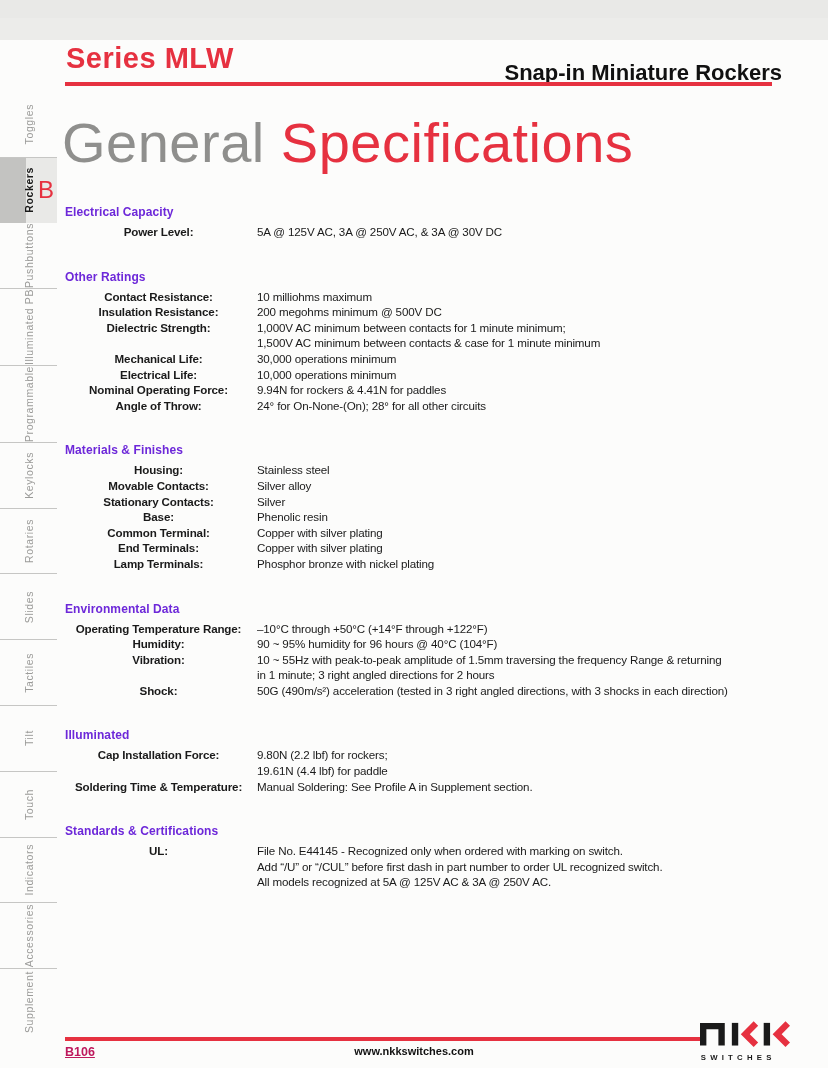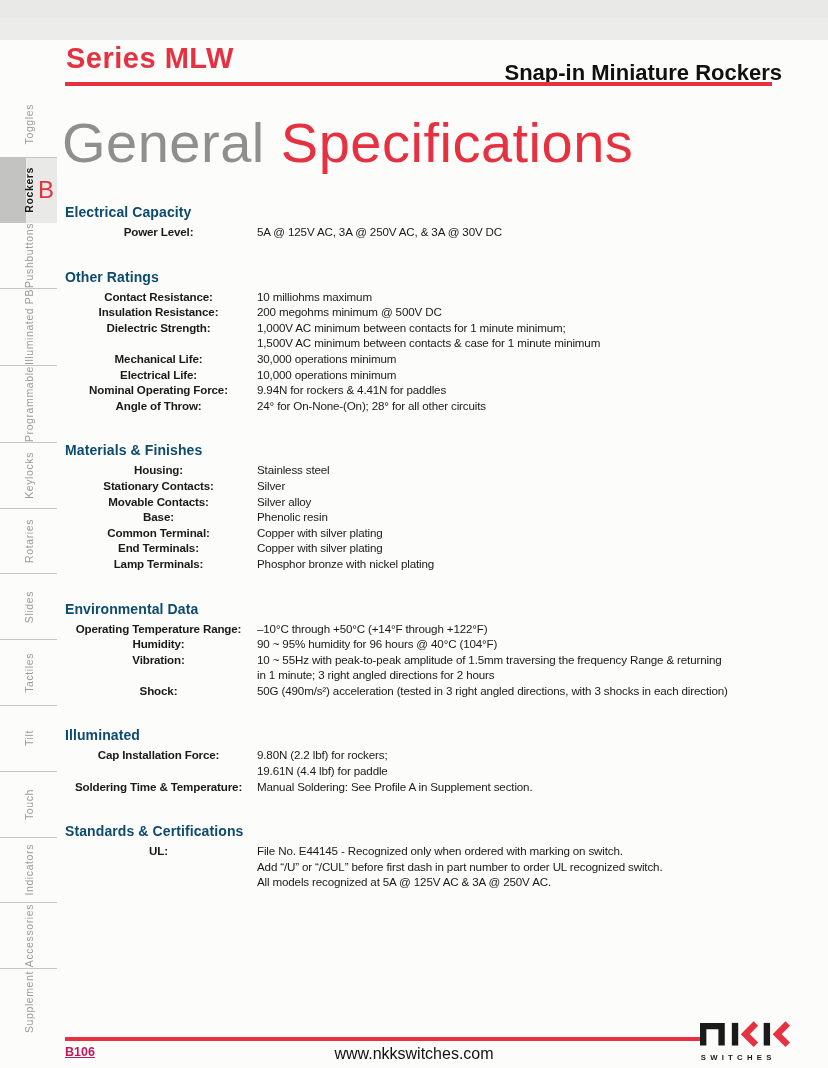--- a/index.html
+++ b/index.html
@@ -27,30 +27,30 @@
   .tab.active { border-bottom:none;
     background:linear-gradient(to right,#c3c3c1 0,#c3c3c1 26px,#e9e9e7 26px,#e9e9e7 100%);
     justify-content:flex-end; padding-right:3px; gap:2px; }
   .tab.active .tab-label { color:#1a1a1a; font-weight:bold; }
   .tab-badge { color:#e63140; font-size:24px; line-height:1; padding-left:1px; }
 
   
   .content { position:absolute; left:65px; top:186px; width:750px; }
   .spec-section { margin-top:29px; }
   .spec-section:first-child { margin-top:0; }
-  .spec-heading { font-size:14px; font-weight:bold; color:#0c4a6e; line-height:17px; margin-bottom:3px; letter-spacing:.1px; }
+  .spec-heading { font-size:12px; font-weight:bold; color:#6d28d9; line-height:17px; margin-bottom:3px; letter-spacing:.1px; }
   .spec-row { display:flex; font-size:11.6px; line-height:15.6px; letter-spacing:-.15px; }
   .spec-label { width:192px; flex:none; padding-right:5px; text-align:center; font-weight:bold; }
   .spec-value { white-space:nowrap; }
   .spec-value.bold { font-weight:normal; }
 
   
   .footer-rule { position:absolute; left:65px; top:1019px; width:638px; height:3.5px; background:#e63140; }
   .page-number { position:absolute; left:65px; top:1027px; font-size:12.5px; font-weight:bold; color:#be185d;text-decoration:underline; }
-  .website { position:absolute; left:0; right:0; top:1027px; text-align:center; font-size:16px; font-weight:normal; color:#111; }
+  .website { position:absolute; left:0; right:0; top:1027px; text-align:center; font-size:11px; font-weight:bold; color:#111; }
   .logo { position:absolute; left:700px; top:1003px; }
 </style>
 </head>
 <body>
 
 <div id="page">
   <div class="top-band"></div>
 
   <div class="series-title">Series MLW</div>
   <div class="product-name">Snap-in Miniature Rockers</div>
@@ -149,26 +149,26 @@
           <div class="spec-value">24° for On-None-(On); 28° for all other circuits</div>
         </div>
       </section>
       <section class="spec-section">
         <h2 class="spec-heading">Materials &amp; Finishes</h2>
         <div class="spec-row">
           <div class="spec-label">Housing:</div>
           <div class="spec-value">Stainless steel</div>
         </div>
         <div class="spec-row">
+          <div class="spec-label">Movable Contacts:</div>
+          <div class="spec-value">Silver alloy</div>
+        </div>
+        <div class="spec-row">
           <div class="spec-label">Stationary Contacts:</div>
           <div class="spec-value">Silver</div>
-        </div>
-        <div class="spec-row">
-          <div class="spec-label">Movable Contacts:</div>
-          <div class="spec-value">Silver alloy</div>
         </div>
         <div class="spec-row">
           <div class="spec-label">Base:</div>
           <div class="spec-value">Phenolic resin</div>
         </div>
         <div class="spec-row">
           <div class="spec-label">Common Terminal:</div>
           <div class="spec-value">Copper with silver plating</div>
         </div>
         <div class="spec-row">

